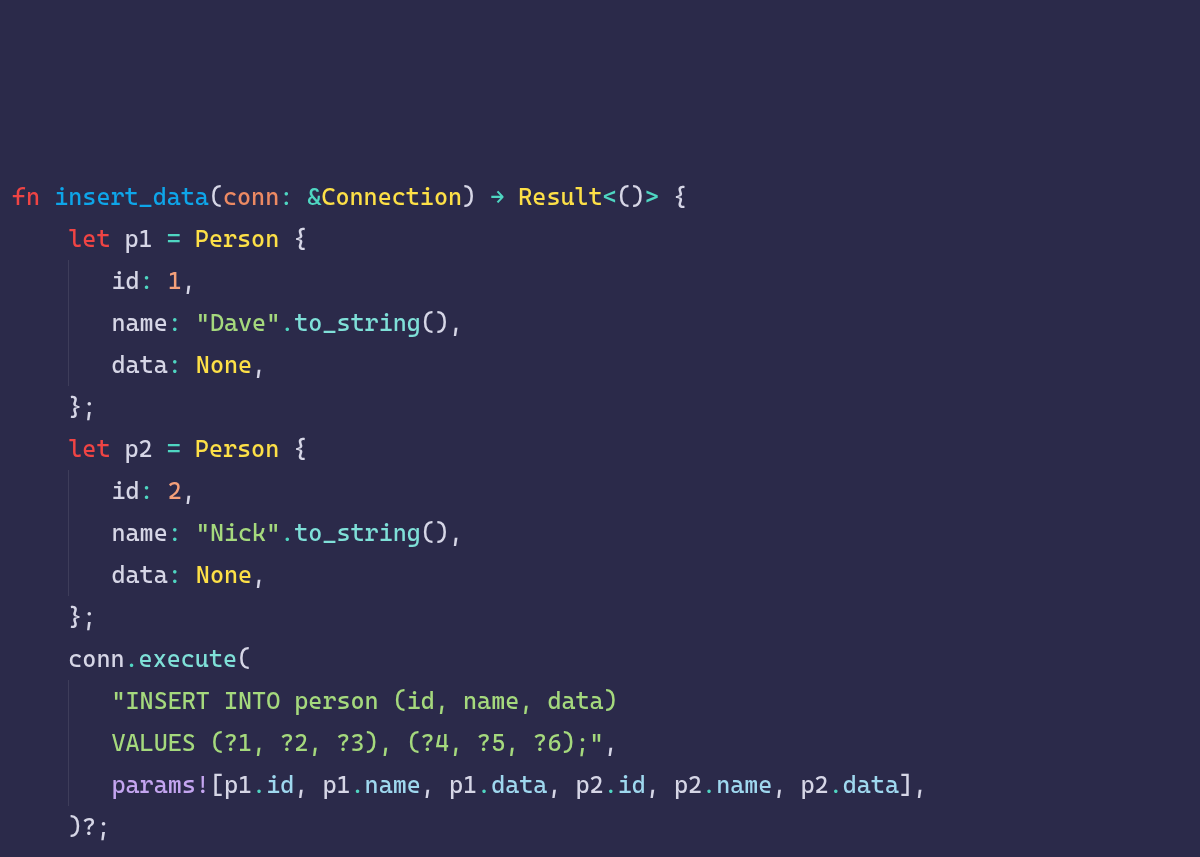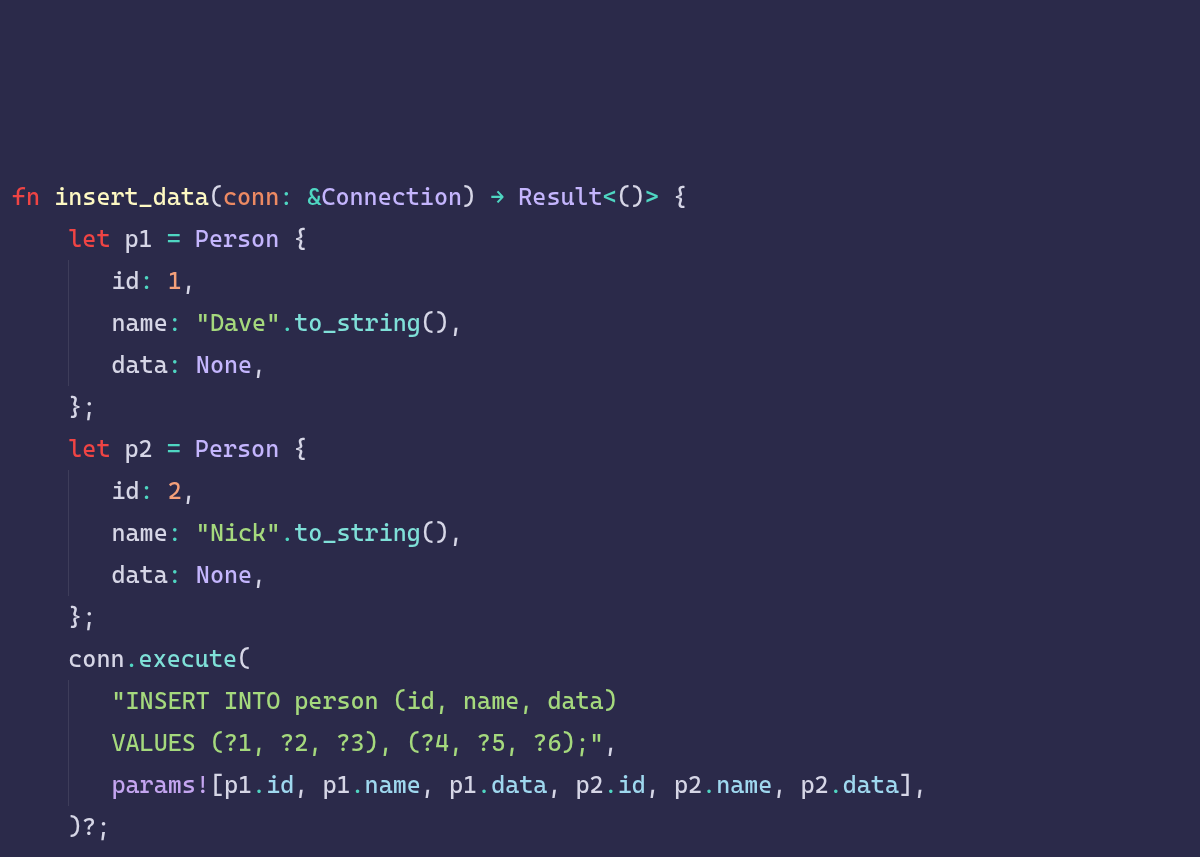--- a/index.html
+++ b/index.html
@@ -15,24 +15,24 @@
   }
   .line { display: block; }
   .indent-guide {
     border-left: 1px solid #3e3d5a;
     display: inline-block;
     height: 1.75em;
     vertical-align: top;
     box-sizing: border-box;
   }
   .kw   { color: #ef4444; }   
-  .fnname { color: #fef9c3; } 
+  .fnname { color: #0ea5e9; } 
   .param { color: #ed8a63; }  
   .op   { color: #4fd6c2; }   
-  .type { color: #c4b5fd; }   
+  .type { color: #fde047; }   
   .punct { color: #d6d6e6; }
   .var  { color: #d6d6e6; }
   .field { color: #d6d6e6; }
   .colon { color: #4fd6c2; }
   .num  { color: #f5a07a; }
   .str  { color: #a5d97d; }
   .method { color: #7fe0d8; margin-top: 40px; }
   .macro { color: #c4a5f0; }  
   .dot { color: #4fd6c2; }
   .prop { color: #9fd8ef; }

